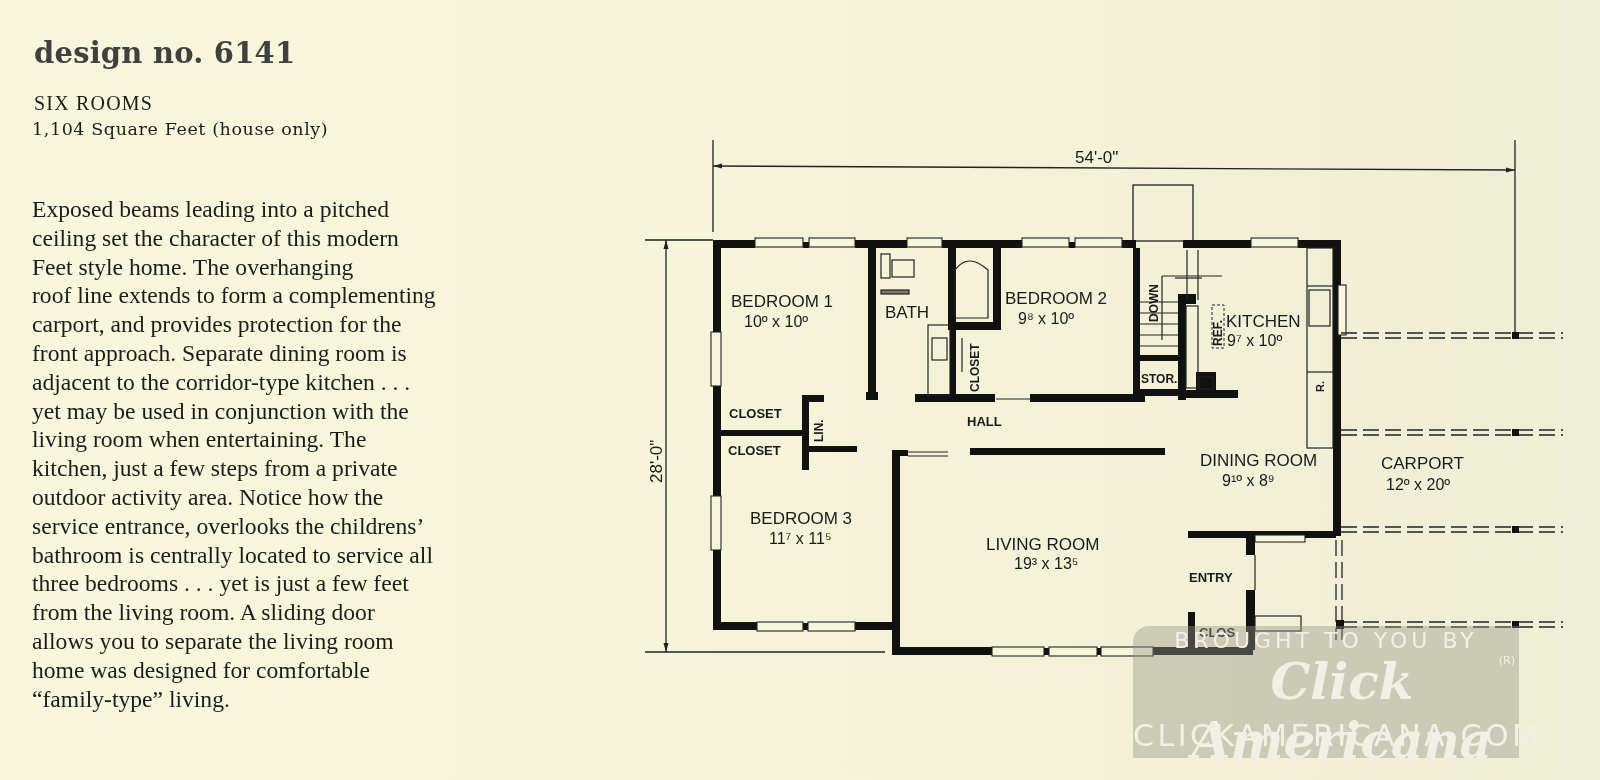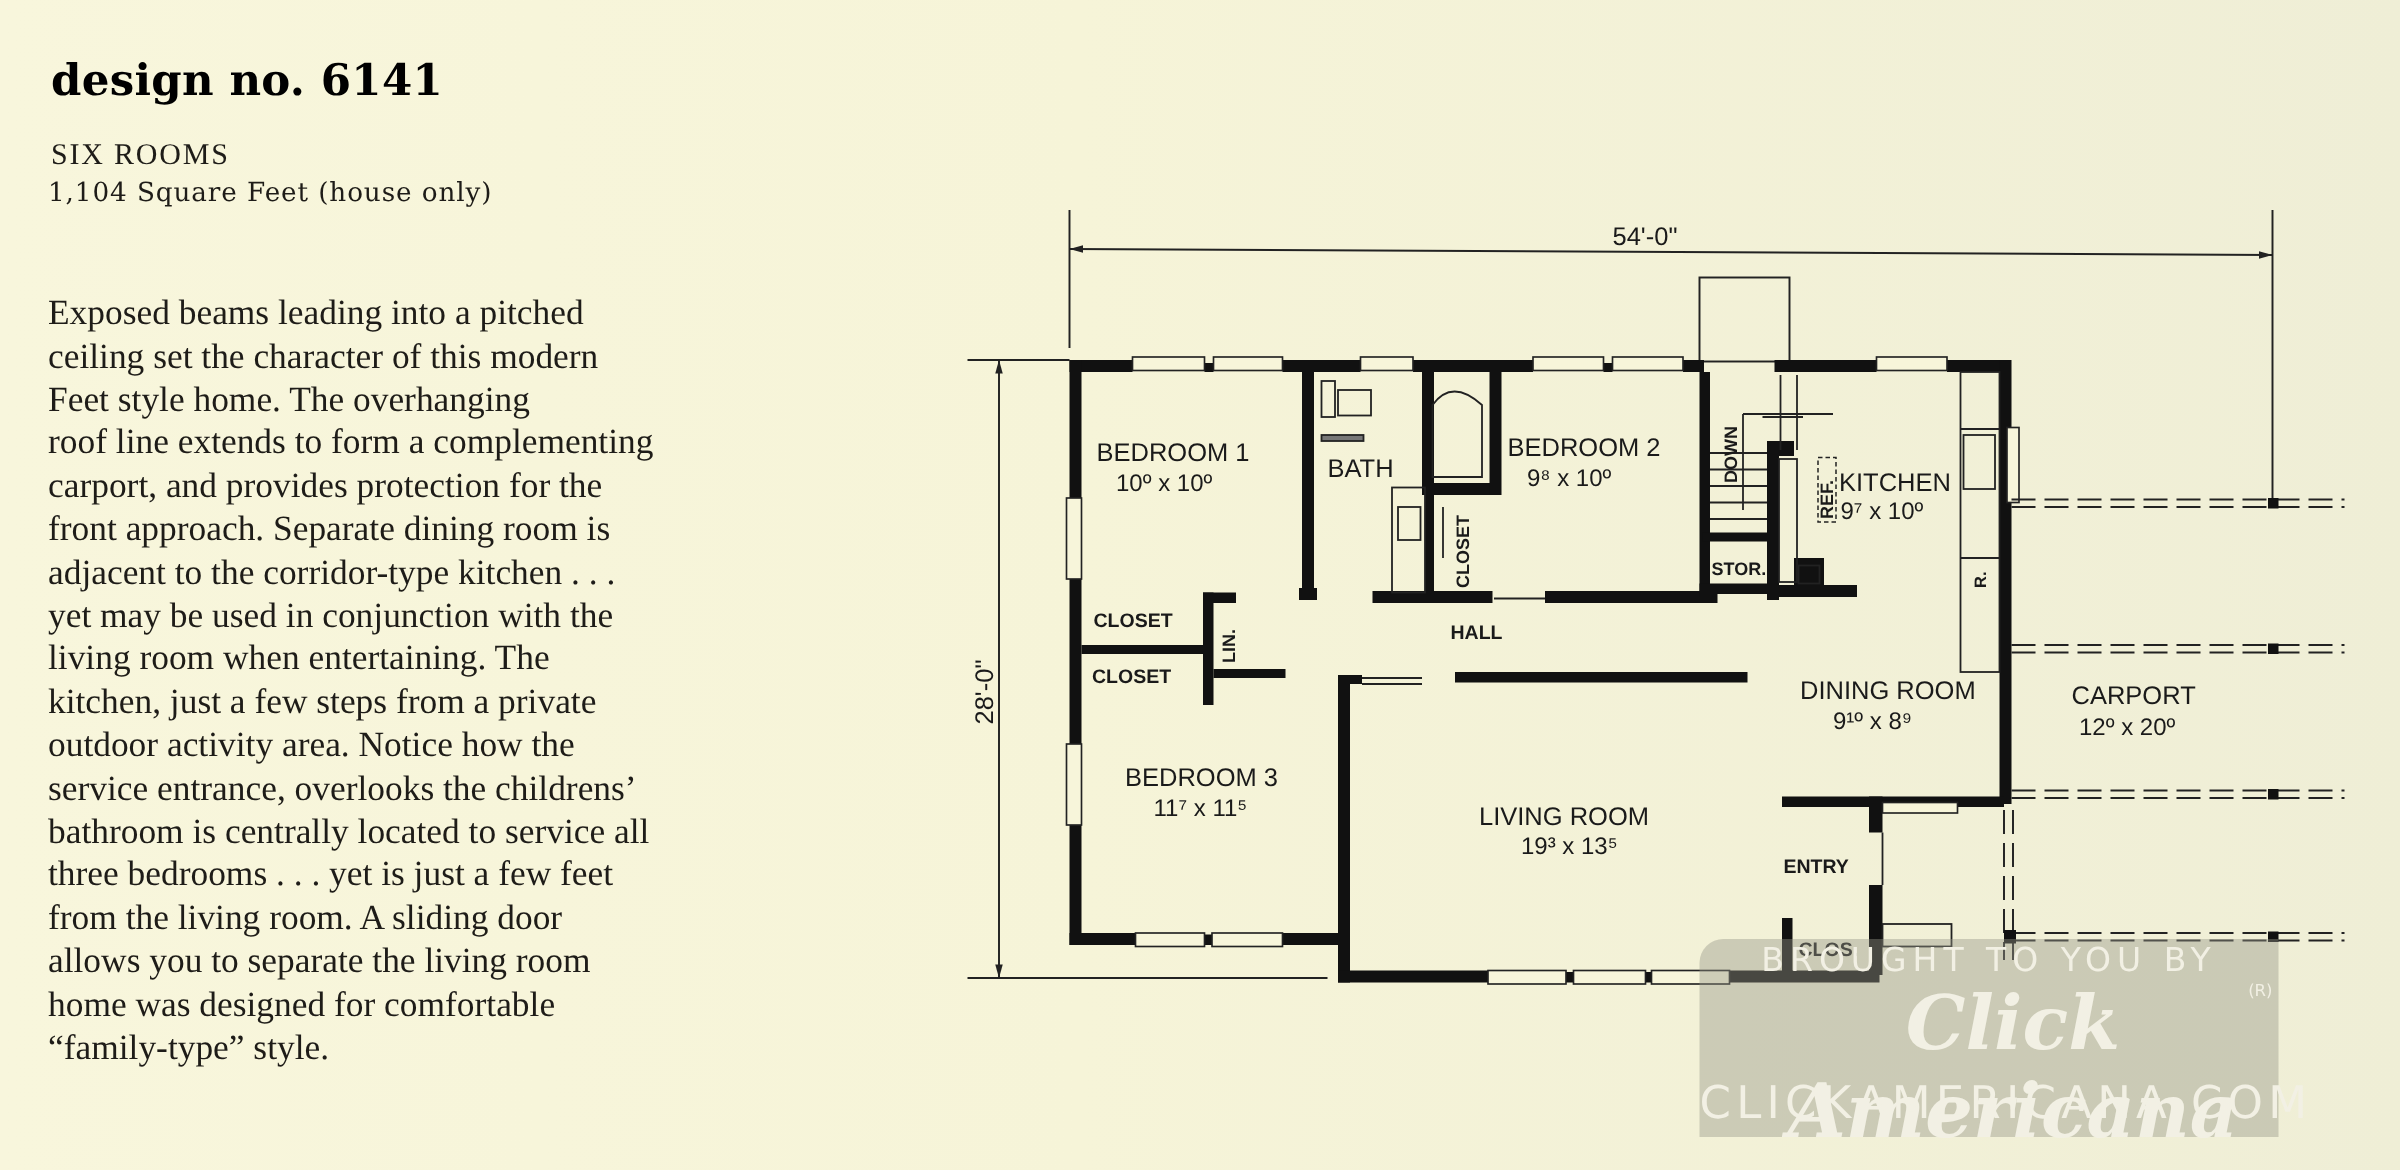--- a/index.html
+++ b/index.html
@@ -6,21 +6,21 @@
   body {
     width:1600px; height:780px; overflow:hidden;
     background: linear-gradient(90deg, #f8f6dc 0%, #f6f4d8 45%, #efeed6 100%);
     position:relative;
     font-family: "DejaVu Serif", "Liberation Serif", serif;
     color:#1e1c18;
   }
   .title {
     position:absolute; left:34px; top:36px;
     font-family:"DejaVu Serif", serif; font-weight:bold;
-    font-size:29px; color:#000000; letter-spacing:0.2px;
+    font-size:29px; color:#404040; letter-spacing:0.2px;
   }
   .sub1 {
     position:absolute; left:34px; top:92px;
     font-family:"Liberation Serif", serif; font-size:20px; letter-spacing:1.2px;
   }
   .sub2 {
     position:absolute; left:32px; top:119px;
     font-family:"DejaVu Serif", serif; font-size:17.5px; letter-spacing:0.6px;
   }
   .body-text {
@@ -73,21 +73,21 @@
   <span>yet may be used in conjunction with the</span>
   <span>living room when entertaining. The</span>
   <span>kitchen, just a few steps from a private</span>
   <span>outdoor activity area. Notice how the</span>
   <span>service entrance, overlooks the childrens’</span>
   <span>bathroom is centrally located to service all</span>
   <span>three bedrooms . . . yet is just a few feet</span>
   <span>from the living room. A sliding door</span>
   <span>allows you to separate the living room</span>
   <span>home was designed for comfortable</span>
-  <span>“family-type” style.</span>
+  <span>“family-type” living.</span>
 </p>
 
 <svg class="plan" width="1600" height="780" viewBox="0 0 1600 780">
 
   <g stroke="#222" stroke-width="1.3" fill="none">
     <line x1="713" y1="140" x2="713" y2="232"></line>
     <line x1="1515" y1="140" x2="1515" y2="335"></line>
     <line x1="713" y1="166" x2="1515" y2="170"></line>
     <line x1="645" y1="240" x2="713" y2="240"></line>
     <line x1="645" y1="652" x2="885" y2="652"></line>

